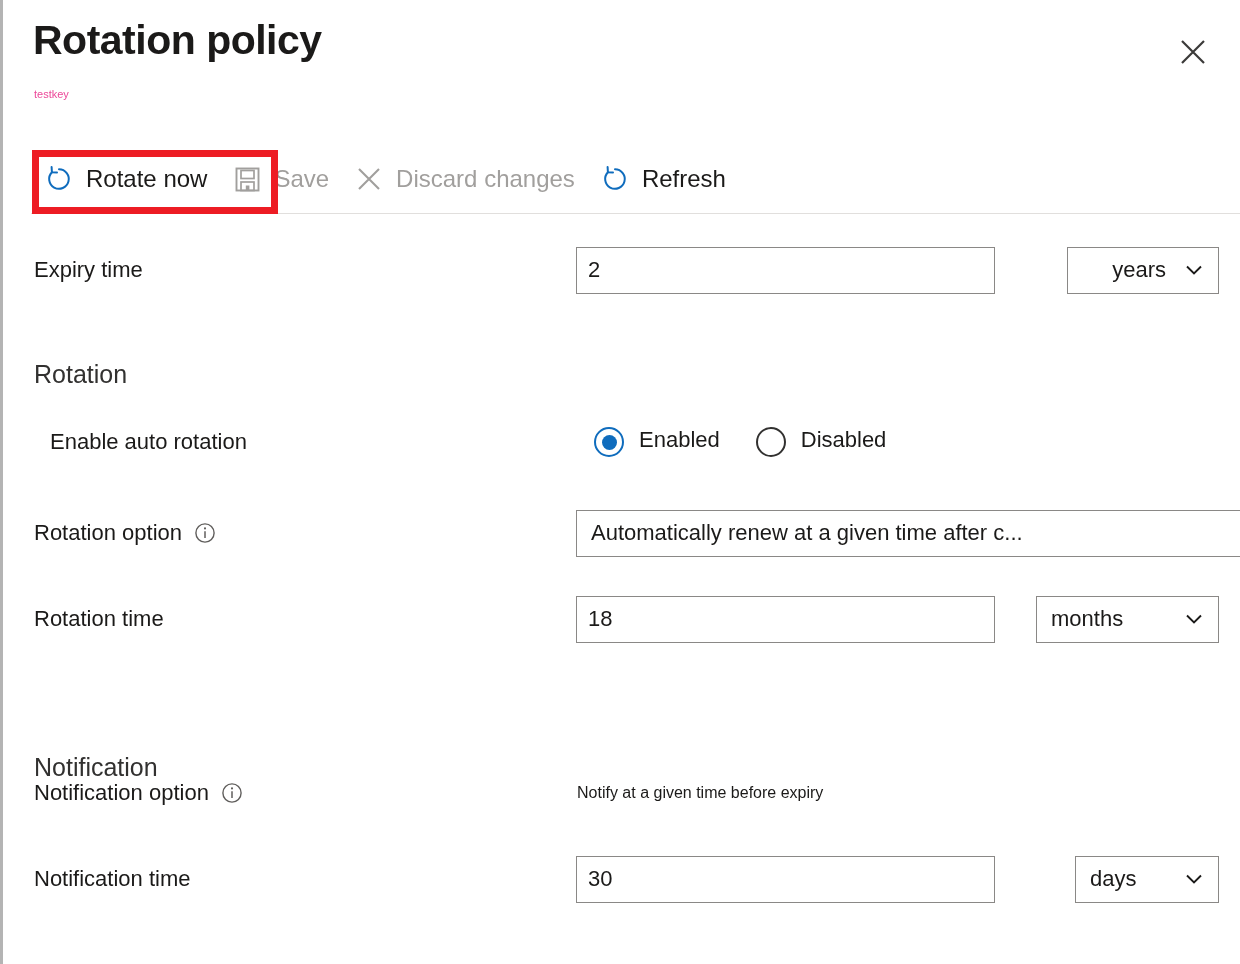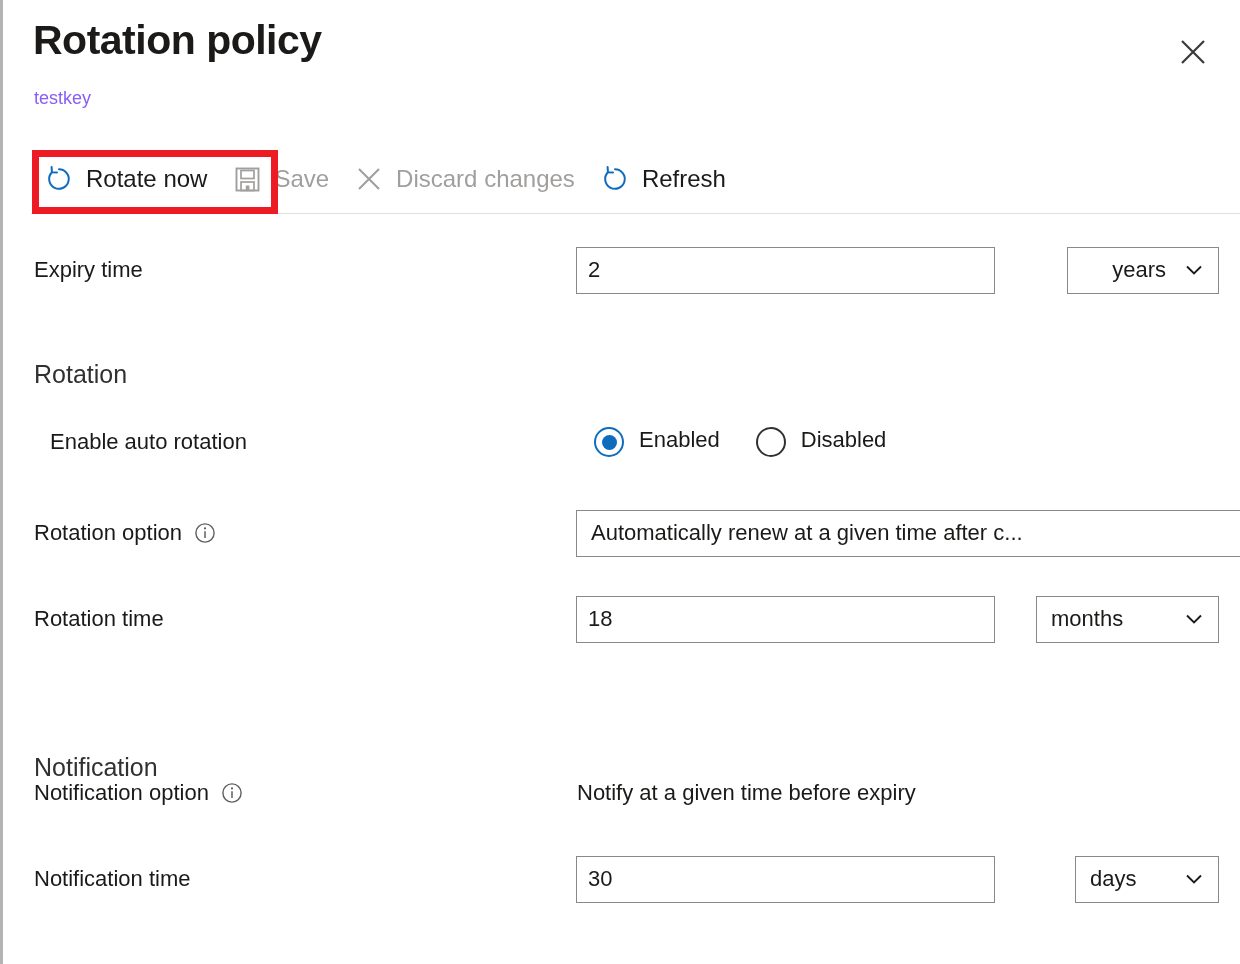--- a/index.html
+++ b/index.html
@@ -39,22 +39,22 @@
     font-weight: 600;
     letter-spacing: -0.5px;
     color: #1b1a19;
     line-height: 1.1;
     white-space: nowrap;
   }
   .page-subtitle {
     position: absolute;
     left: 31px;
     top: 88px;
-    font-size: 18px;
-    color: #8b5cf6;
+    font-size: 11px;
+    color: #ec4899;
     white-space: nowrap;
   }
   .close-button {
     position: absolute;
     right: 28px;
     top: 33px;
     width: 38px;
     height: 38px;
     display: flex;
     align-items: center;
@@ -261,21 +261,21 @@
   }
   .radio-mark .dot {
     width: 15px;
     height: 15px;
     border-radius: 50%;
     background: #0f6cbd;
   }
 
   .static-value {
     position: absolute;
-    font-size: 22px;
+    font-size: 16px;
     color: #1b1a19;
     white-space: nowrap;
   }
 </style>
 </head>
 <body>
 
 <div class="blade">
 
   <div class="blade-header">

